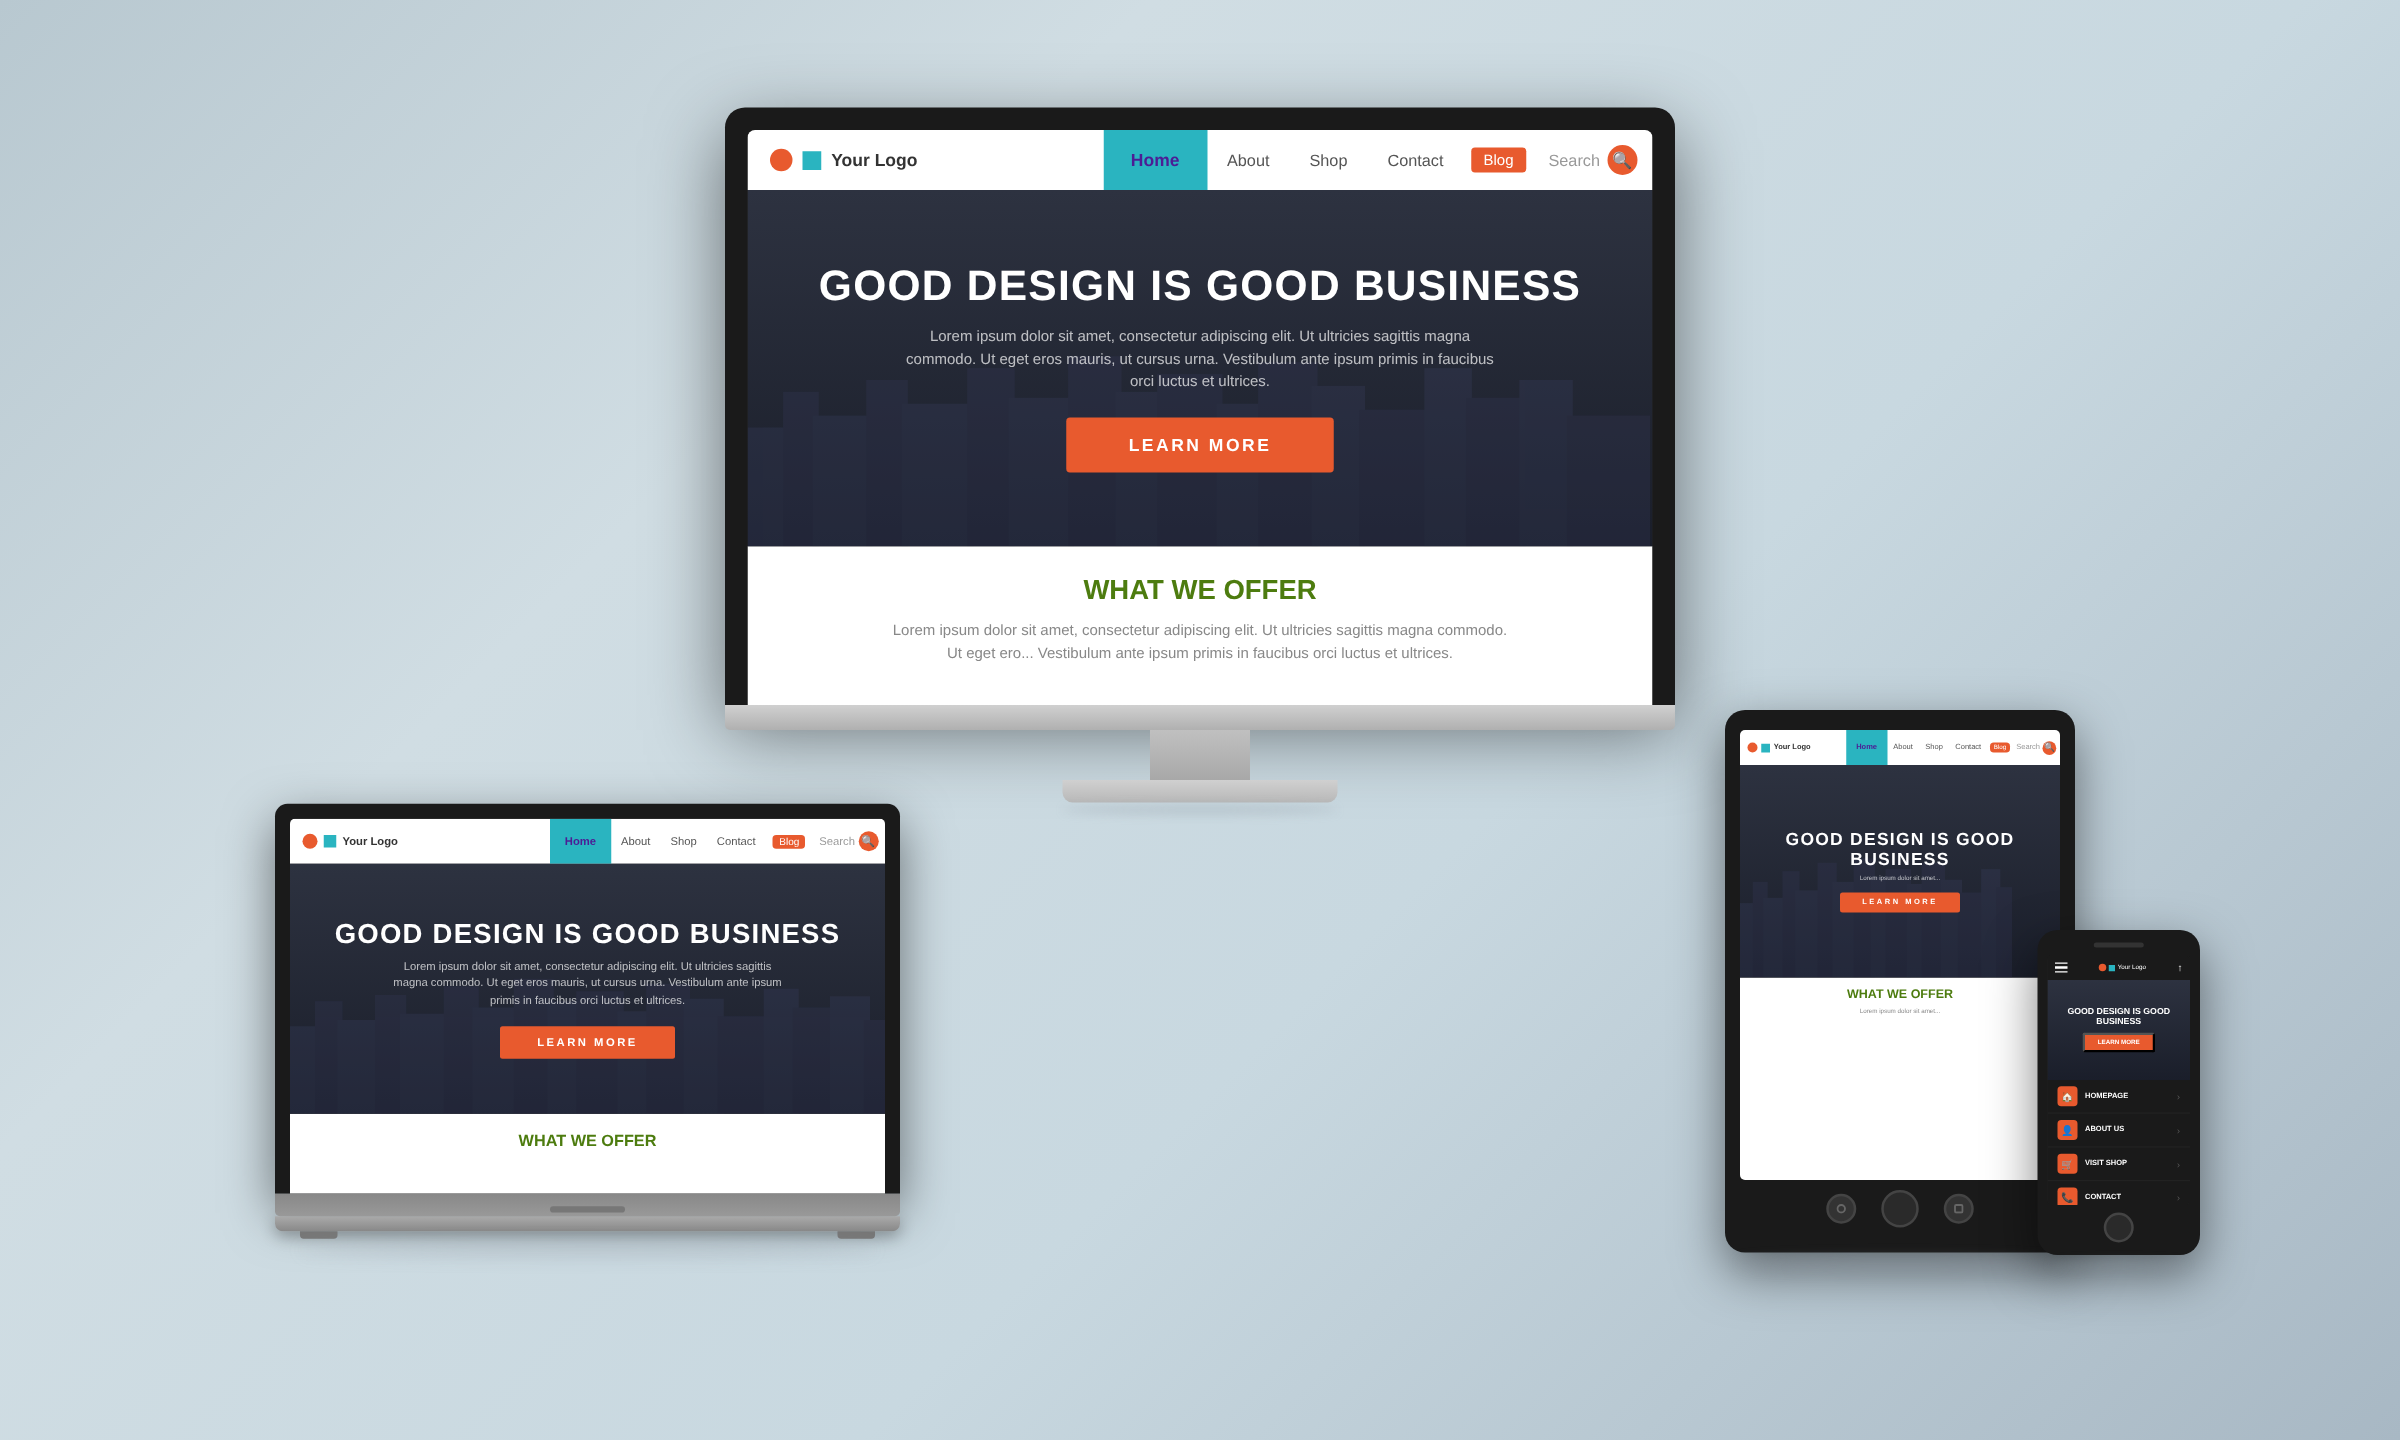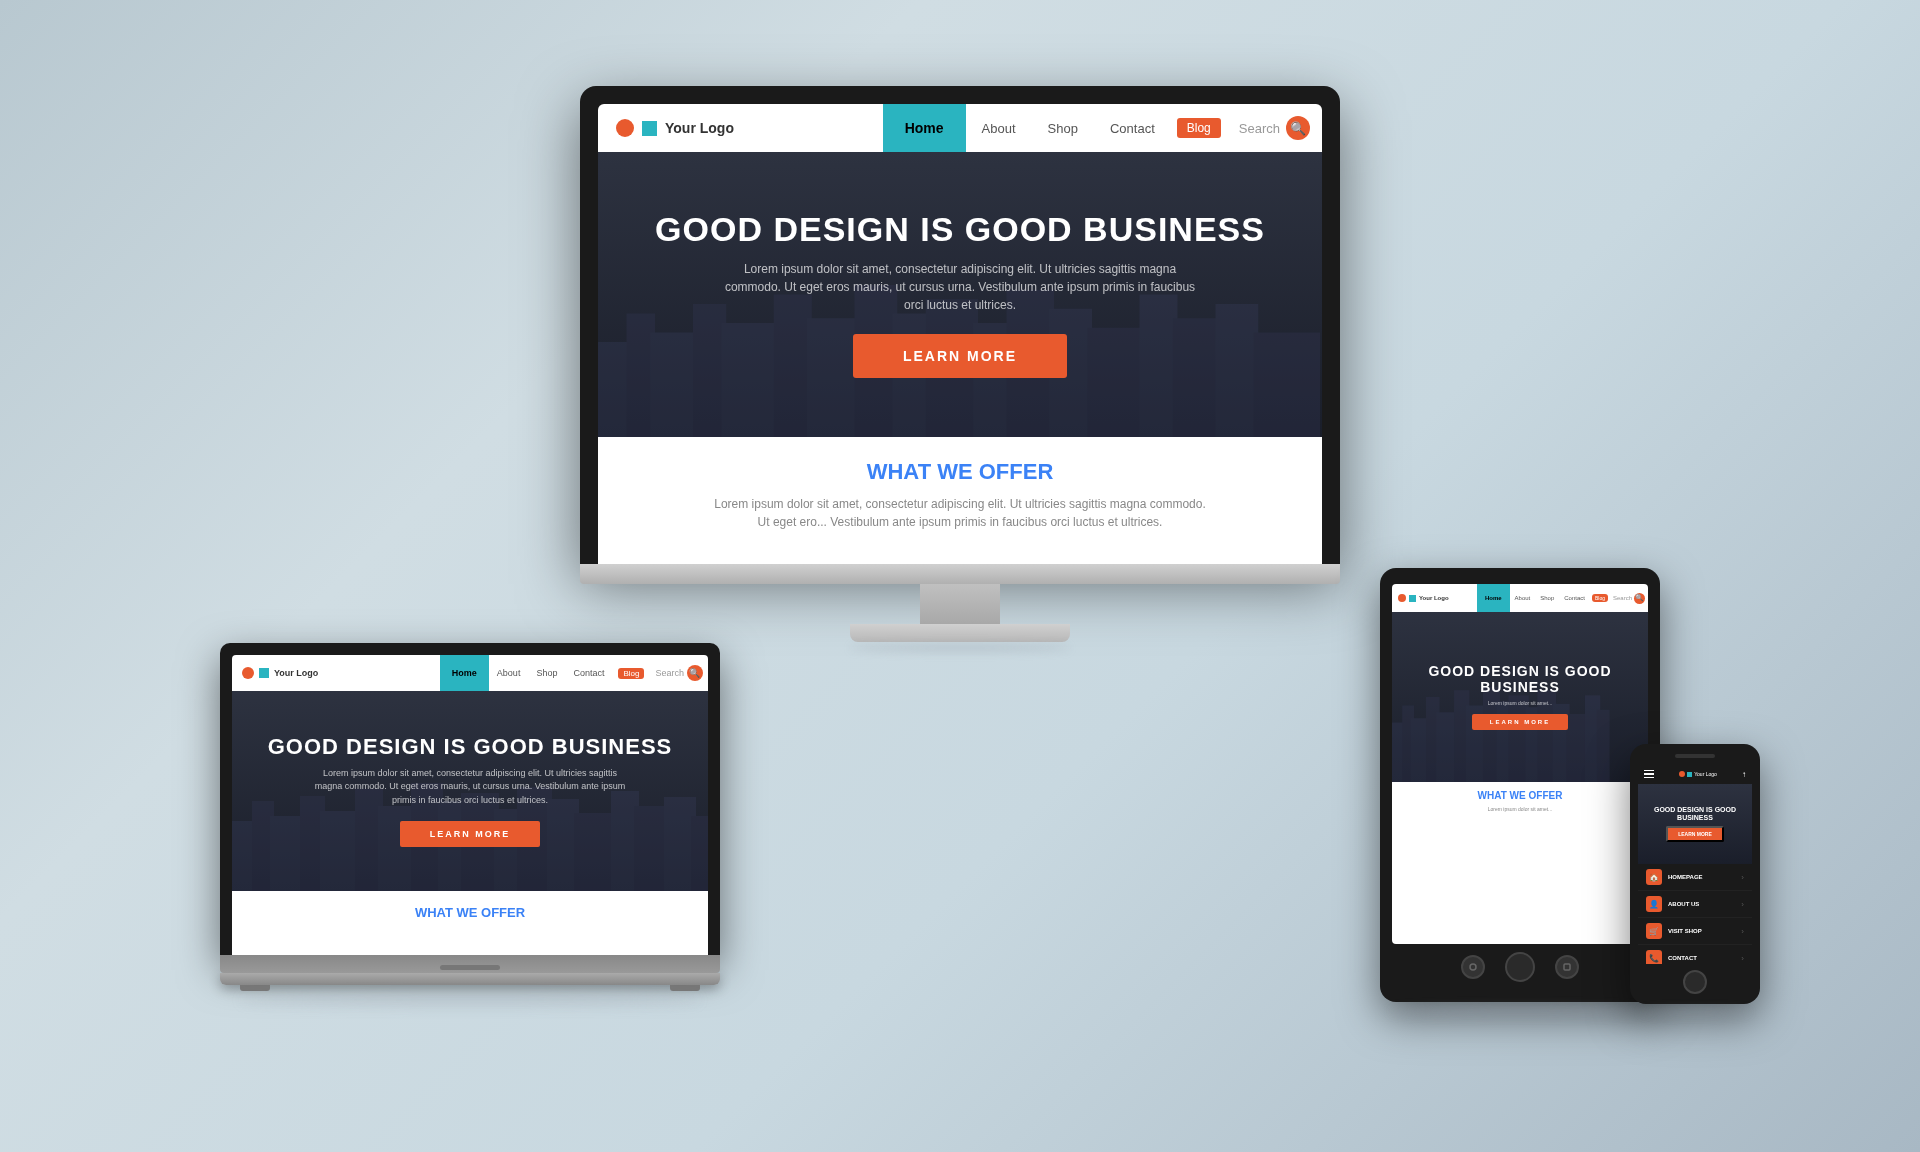--- a/index.html
+++ b/index.html
@@ -295,21 +295,21 @@
       font-size: 11px;
     }
 
     .nav-items {
       display: flex;
       align-items: center;
     }
 
     .nav-home {
       background: #2ab4c0;
-      color: #000000;
+      color: #4c1d95;
       padding: 0 16px;
       height: 100%;
       display: flex;
       align-items: center;
       font-weight: bold;
       font-size: 11px;
     }
 
     .nav-item {
       padding: 0 12px;
@@ -397,21 +397,21 @@
     }
 
     .website-section {
       background: white;
       text-align: center;
     }
 
     .section-title {
       font-weight: bold;
       text-transform: uppercase;
-      color: #3b82f6;
+      color: #4d7c0f;
     }
 
     .section-subtitle {
       color: #888;
       line-height: 1.5;
     }
 
     
     .desktop .website-nav { height: 48px; }
     .desktop .website-logo-area { padding: 0 18px; gap: 8px; }

